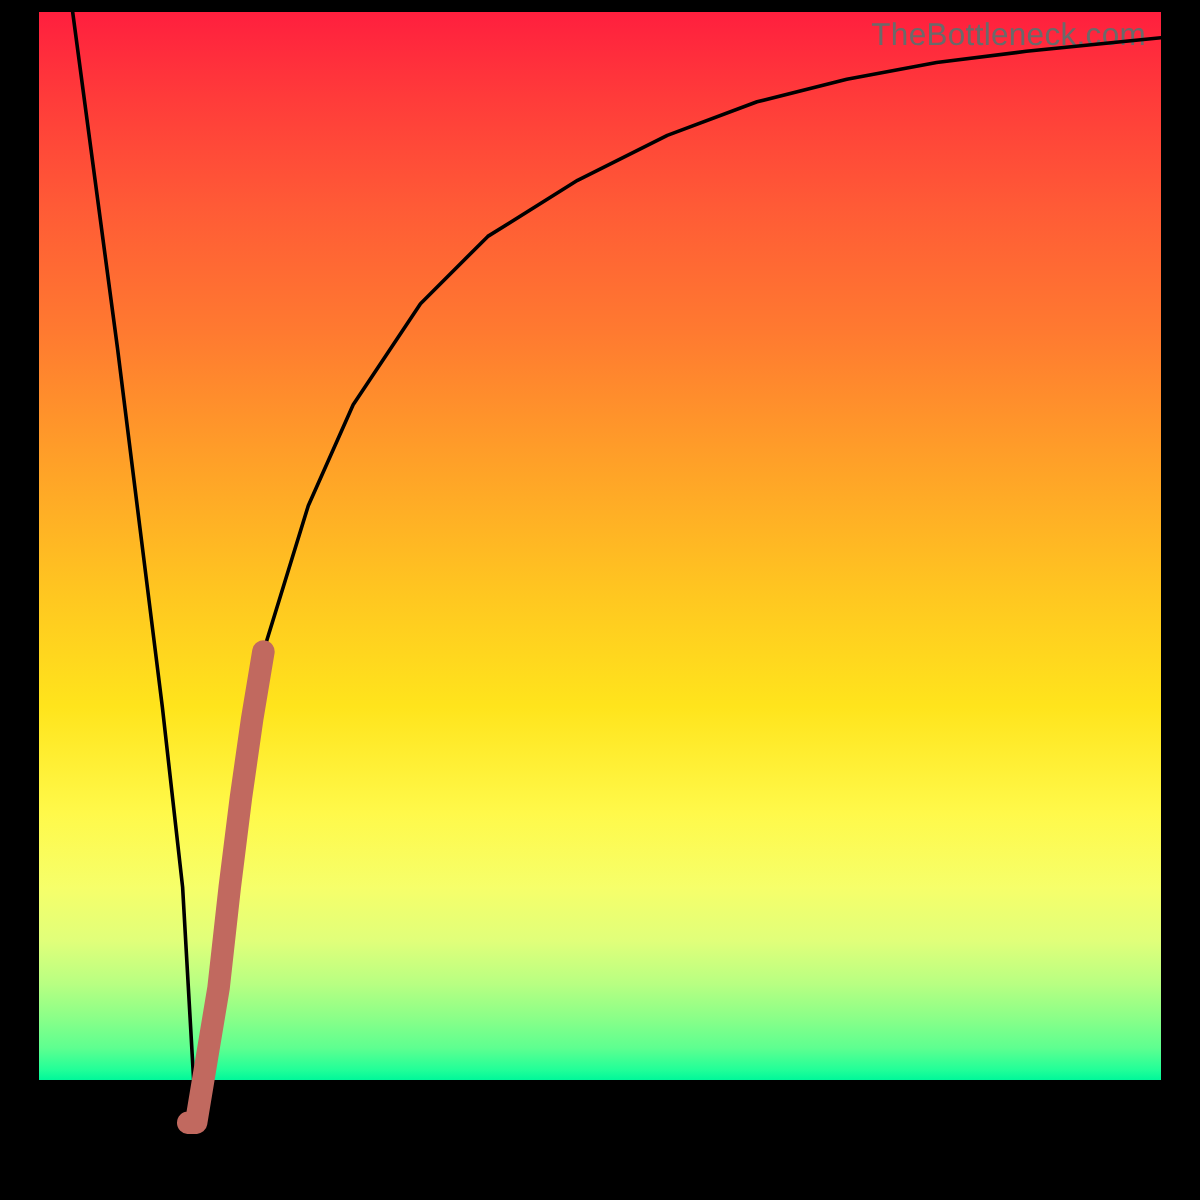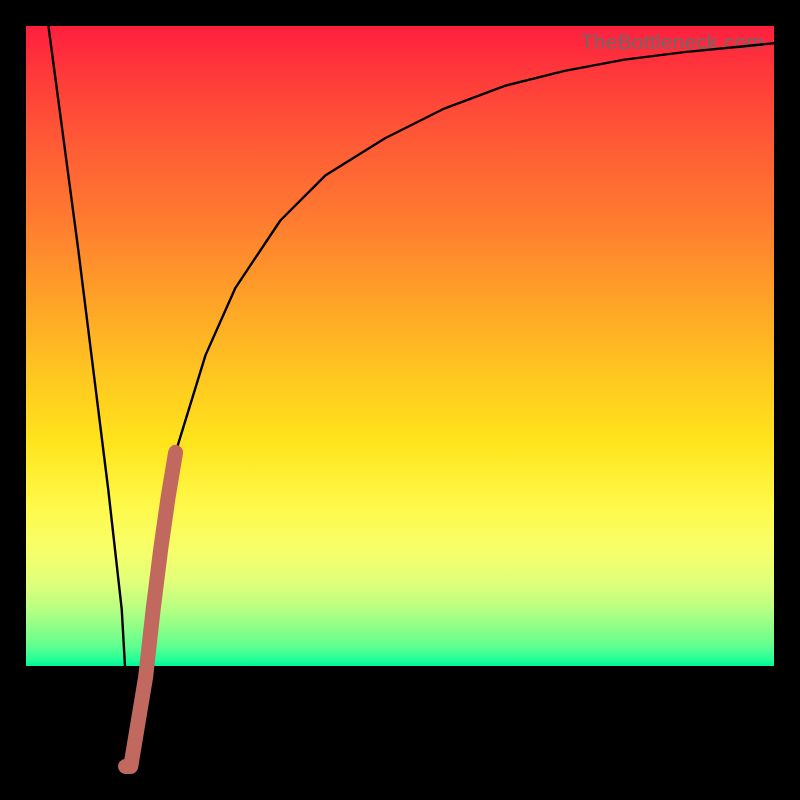--- a/index.html
+++ b/index.html
@@ -13,23 +13,23 @@
   }
   .frame {
     position: relative;
     width: 800px;
     height: 800px;
     background: #000;
   }
   .plot {
     position: absolute;
     left: 26px;
-    top: 26px;
+    top: 8px;
     width: 748px;
-    height: 640px;
+    height: 712px;
     
     background: linear-gradient(
       to bottom,
       #ff1f3e 0%,
       #ff3b3a 8%,
       #ff5a36 18%,
       #ff7a30 30%,
       #ffa028 42%,
       #ffc820 55%,
       #ffe41c 65%,

